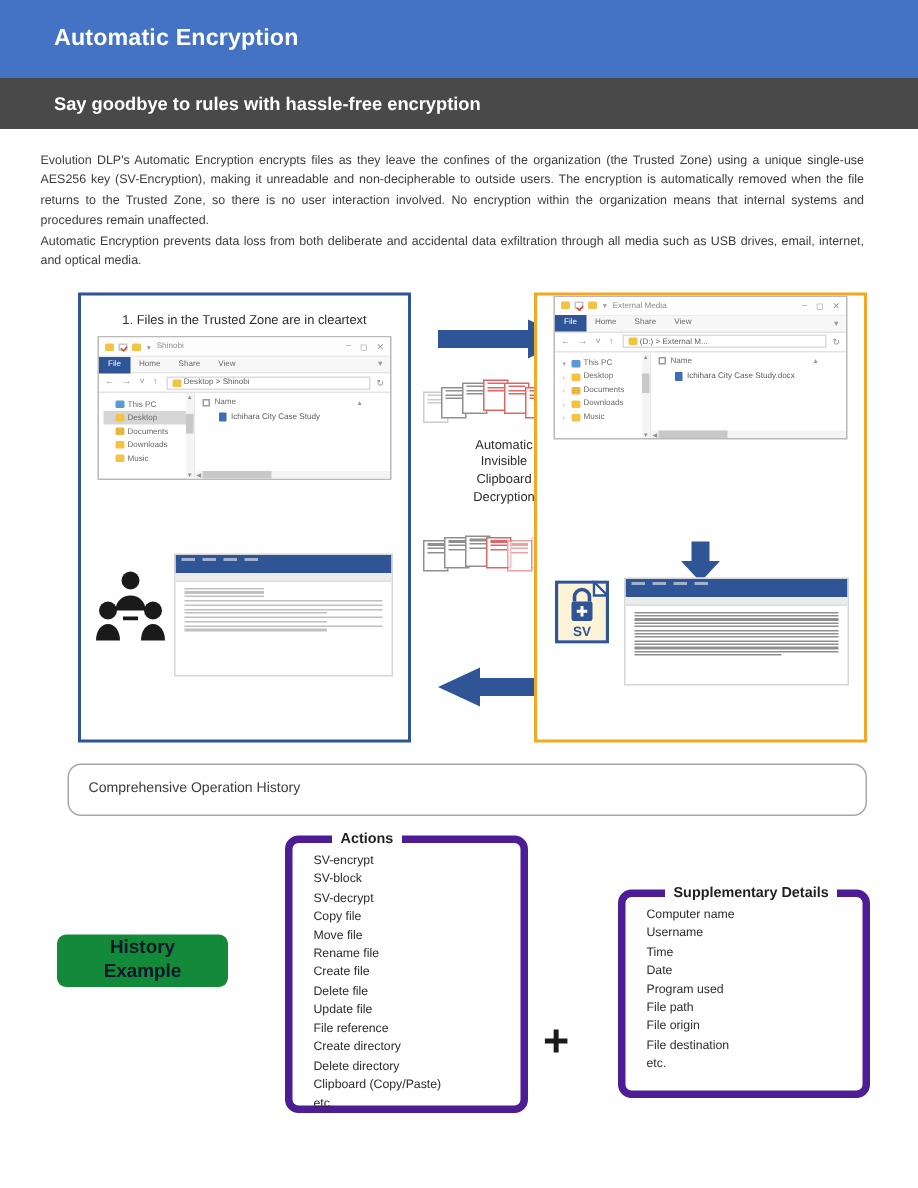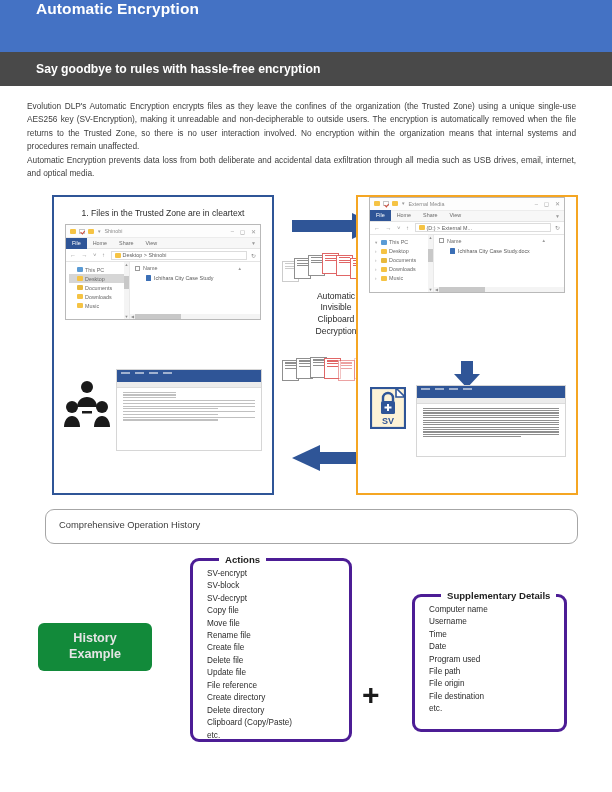--- a/index.html
+++ b/index.html
@@ -10,20 +10,21 @@
     color: #3b3b3b;
     position: relative;
     overflow: hidden;
   }
 
   
   .hdr-main {
     height: 52px;
     background: #4472C4;
     display: flex;
+    align-items: center;
     padding-left: 36px;
   }
   .hdr-main h1 {
     color: #ffffff;
     font-size: 15.5px;
     font-weight: bold;
     letter-spacing: .1px;
   }
   .hdr-sub {
     height: 34px;
@@ -316,57 +317,57 @@
 
   
   .bottom {
     position: relative;
     margin-top: 10px;
     height: 190px;
   }
   .history-btn {
     position: absolute;
     left: 38px; top: 69px;
-    width: 114px; height: 48px;
+    width: 114px; height: 35px;
     background: #128a3a;
     border-radius: 6px;
-    color: #e5e5e5;
+    color: #0f172a;
     font-size: 12.6px;
     font-weight: bold;
     display: flex;
     flex-direction: column;
     align-items: center;
     justify-content: center;
     line-height: 1.25;
   }
   .plus-sign {
     position: absolute;
     left: 362px; top: 678px;
     font-size: 30px;
     font-weight: bold;
     color: #1a1a1a;
   }
   fieldset.listbox {
     position: absolute;
-    border: 3px solid #4c1d95;
+    border: 5px solid #4c1d95;
     border-radius: 9px;
     padding: 3px 0 6px 14px;
   }
   fieldset.listbox legend {
     font-size: 9.6px;
     font-weight: bold;
     color: #1f1f1f;
     padding: 0 6px;
     margin-left: 12px;
   }
   fieldset.listbox ul { list-style: none; }
   fieldset.listbox li { font-size: 8.2px; line-height: 1.52; color: #2b2b2b; }
 
   .box-actions { left: 190px; top: 0; width: 162px; height: 188px; }
-  .box-details { left: 412px; top: 36px; width: 155px; height: 142px; }
+  .box-details { left: 412px; top: 36px; width: 168px; height: 142px; }
   .box-details legend { margin-left: 18px; }
 </style>
 </head>
 <body>
 
 <div class="hdr-main">
   <h1>Automatic Encryption</h1>
 </div>
 <div class="hdr-sub">
   <h2>Say goodbye to rules with hassle-free encryption</h2>

